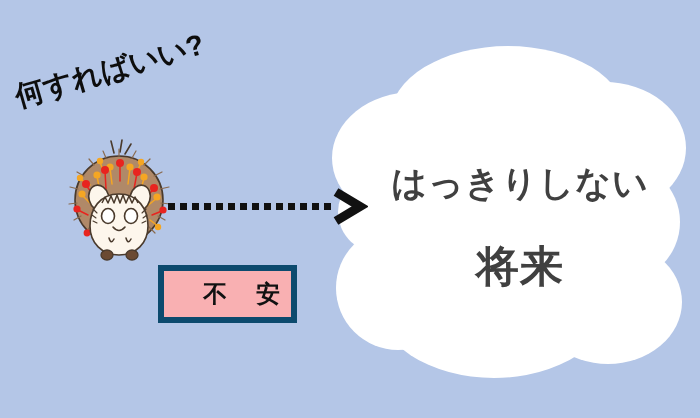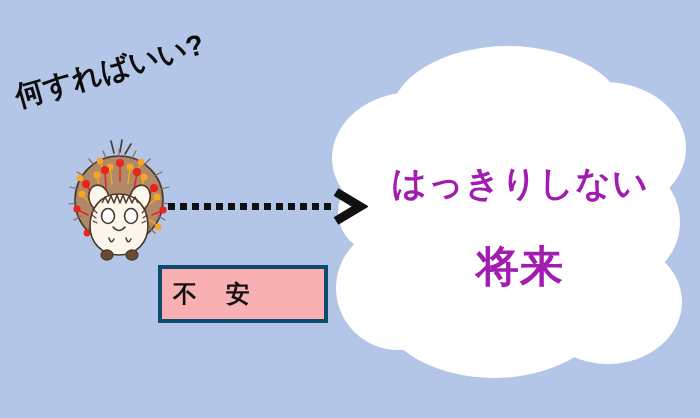--- a/index.html
+++ b/index.html
@@ -28,21 +28,21 @@
     top: 0;
     width: 700px;
     height: 418px;
   }
 
   
   .cloud-text {
     position: absolute;
     width: 330px;
     text-align: center;
-    color: #a21caf;
+    color: #404040;
     font-weight: bold;
     letter-spacing: 1px;
     white-space: nowrap;
   }
   #cloud-line-1 {
     left: 355px;
     top: 160px;
     font-size: 35px;
   }
   #cloud-line-2 {
@@ -63,28 +63,28 @@
     transform: rotate(-16deg);
     transform-origin: left center;
     letter-spacing: 0px;
   }
 
   
   #label-box {
     position: absolute;
     left: 158px;
     top: 265px;
-    width: 170px;
+    width: 139px;
     height: 58px;
     box-sizing: border-box;
     background: #f9b0b2;
-    border: 4px solid #0c4a6e;
+    border: 6px solid #0c4a6e;
     display: flex;
     align-items: center;
-    justify-content: flex-start;
+    justify-content: flex-end;
   }
   #label-box-text {
     font-size: 24px;
     font-weight: bold;
     color: #111111;
     letter-spacing: 11px;
     text-indent: 11px;
     white-space: nowrap;
   }
 

